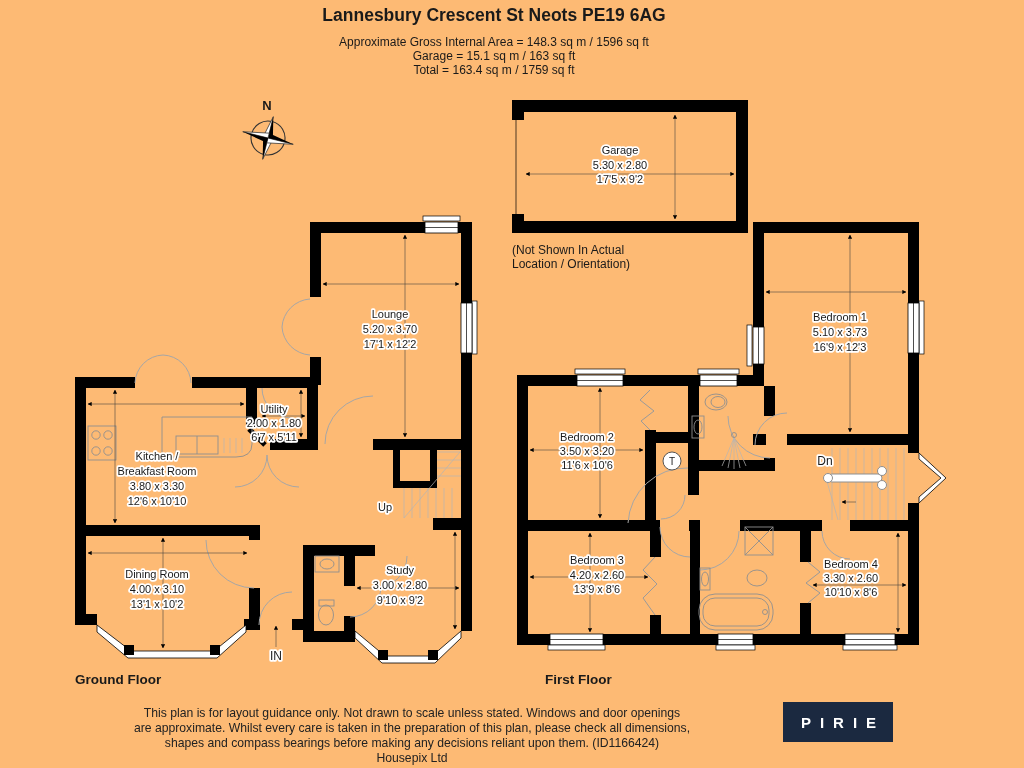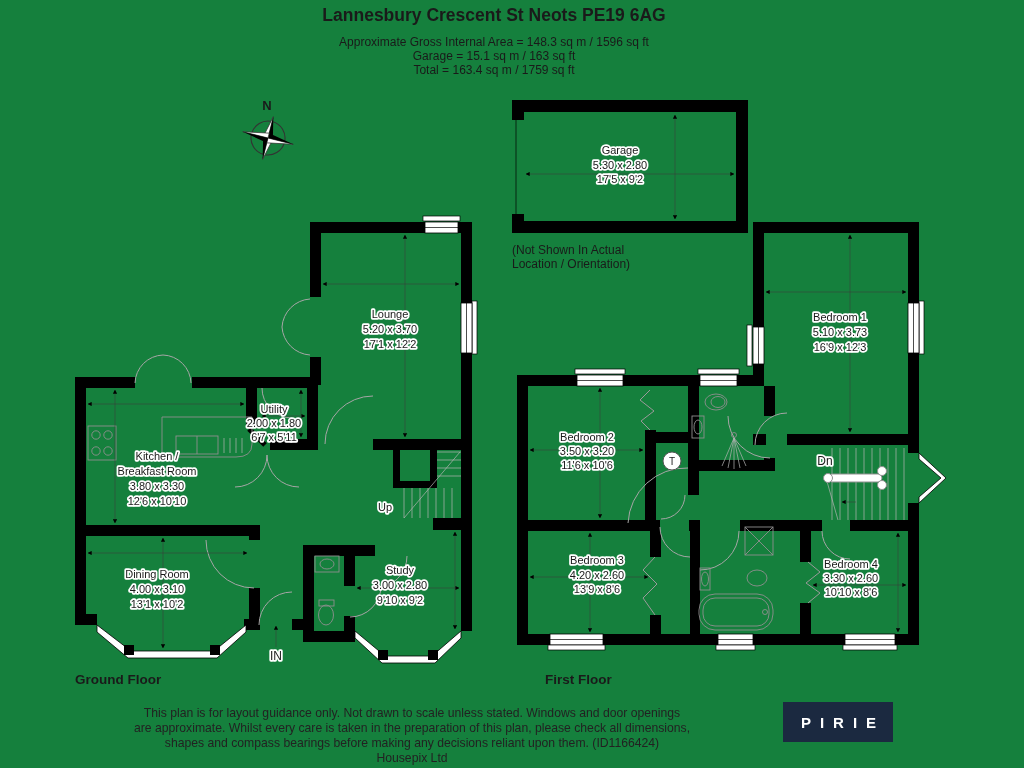--- a/index.html
+++ b/index.html
@@ -1,16 +1,16 @@
 <!DOCTYPE html>
 <html><head>
 <meta charset="utf-8">
 <style>
   html,body{margin:0;padding:0;background:#fff;}
-  #stage{position:relative;width:1024px;height:768px;background:#15803d;overflow:hidden;}
+  #stage{position:relative;width:1024px;height:768px;background:#fdba74;overflow:hidden;}
   svg{display:block;}
   text{font-family:"Liberation Sans",sans-serif;fill:#1a1a1a;}
   .w{fill:#000;}
   .win{fill:#fff;stroke:#000;stroke-width:.8;}
   .sill{fill:#fff;stroke:#000;stroke-width:.7;}
   .wl{stroke:#000;stroke-width:.7;}
   .arc{fill:none;stroke:#a6a6a6;stroke-width:1;}
   .dim{stroke:#3c3c3c;stroke-width:.55;}
   .fix{fill:#fff;stroke:#8f8f8f;stroke-width:1;}
   .fixd{fill:none;stroke:#8f8f8f;stroke-width:.9;}

